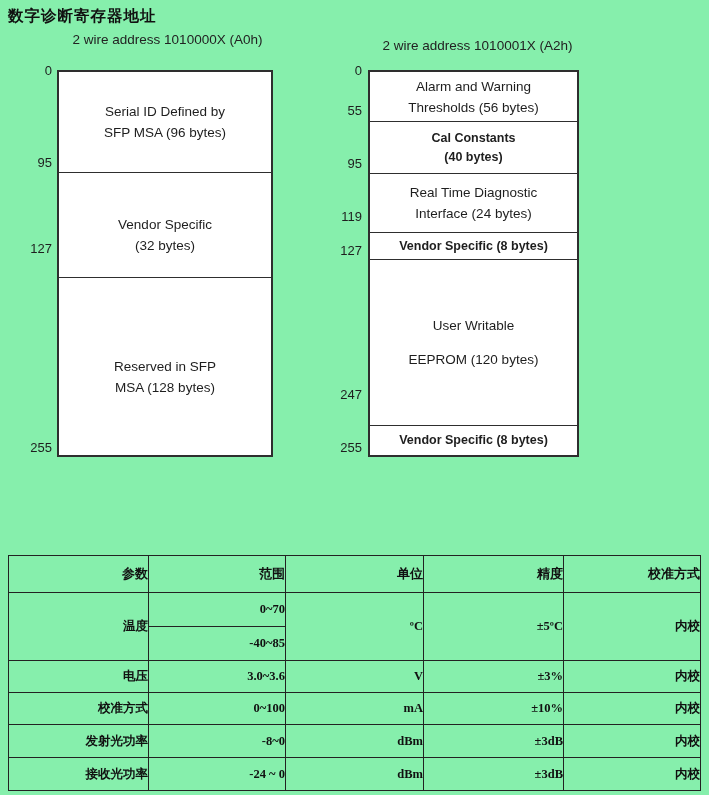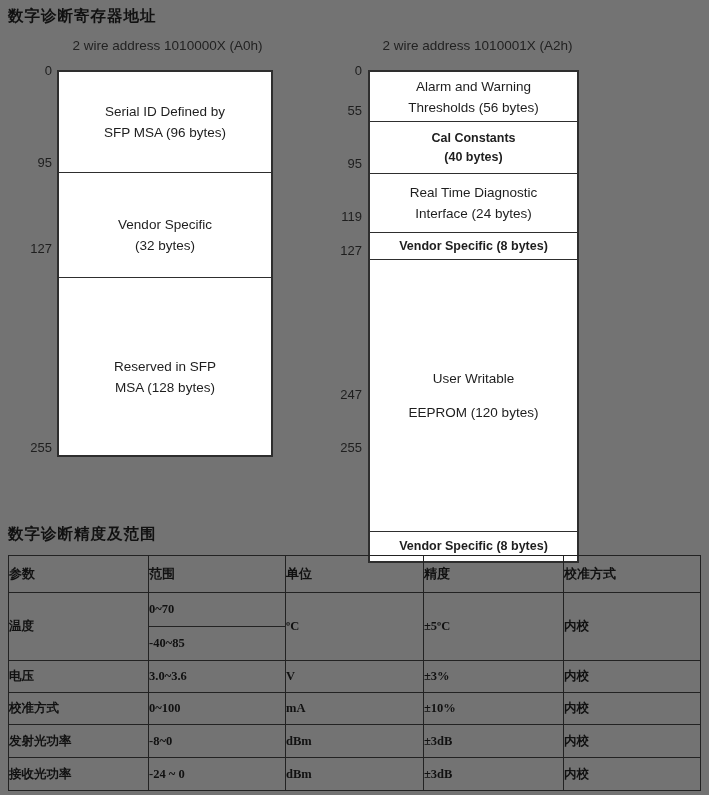--- a/index.html
+++ b/index.html
@@ -1,20 +1,20 @@
 <!DOCTYPE html>
 <html><head>
 <meta charset="utf-8">
 <style>
   html, body { margin: 0; padding: 0; background: #ffffff; }
   .page {
     position: relative;
     width: 709px;
     height: 795px;
-    background: #737373;
+    background: #86efac;
     font-family: "Liberation Sans", sans-serif;
     color: #1f1f1f;
     overflow: hidden;
   }
   .doc-title {
     position: absolute;
     font-family: "Liberation Sans", sans-serif;
     font-weight: bold;
     font-size: 15.5px;
     color: #111111;
@@ -70,36 +70,36 @@
     width: 692px;
     border-collapse: collapse;
     table-layout: fixed;
     font-family: "Liberation Serif", serif;
     font-weight: bold;
     font-size: 12.5px;
     color: #111111;
   }
   .spec-table th, .spec-table td {
     border: 1.3px solid #222222;
-    text-align: left;
+    text-align: right;
     vertical-align: middle;
     padding: 0;
   }
   .spec-table { border: 1.5px solid #222222; }
   .spec-table th { font-size: 13px; height: 36px; }
   .row-h { height: 32px; }
 </style>
 </head>
 <body>
 
 <div class="page">
 
   <div class="doc-title" style="left:8px; top:6px;">数字诊断寄存器地址</div>
 
-  <div class="subtitle" style="left:35px; top:38px; width:265px;">2 wire address 1010000X (A0h)</div>
+  <div class="subtitle" style="left:35px; top:32px; width:265px;">2 wire address 1010000X (A0h)</div>
 
   <div class="subtitle" style="left:345px; top:38px; width:265px;">2 wire address 1010001X (A2h)</div>
 
   <div class="membox" style="left:57px; top:70px; width:216px; height:387px;gap:20px;">
     <div class="region" style="height:101px;">
       <span>Serial ID Defined by</span>
       <span>SFP MSA (96 bytes)</span>
     </div>
     <div class="region" style="height:85px;">
       <span>Vendor Specific</span>
@@ -109,21 +109,21 @@
       <span>Reserved in SFP</span>
       <span>MSA (128 bytes)</span>
     </div>
   </div>
 
   <span class="marker" style="left:8px; top:63px;">0</span>
   <span class="marker" style="left:8px; top:155px;">95</span>
   <span class="marker" style="left:8px; top:241px;">127</span>
   <span class="marker" style="left:8px; top:440px;">255</span>
 
-  <div class="membox" style="left:368px; top:70px; width:211px; height:493px;">
+  <div class="membox" style="left:368px; top:70px; width:211px; height:387px;">
     <div class="region" style="height:50px;">
       <span>Alarm and Warning</span>
       <span>Thresholds (56 bytes)</span>
     </div>
     <div class="region bold" style="height:52px;">
       <span>Cal Constants</span>
       <span>(40 bytes)</span>
     </div>
     <div class="region" style="height:59px;">
       <span>Real Time Diagnostic</span>
@@ -142,21 +142,20 @@
   </div>
 
   <span class="marker" style="left:318px; top:63px;">0</span>
   <span class="marker" style="left:318px; top:103px;">55</span>
   <span class="marker" style="left:318px; top:156px;">95</span>
   <span class="marker" style="left:318px; top:209px;">119</span>
   <span class="marker" style="left:318px; top:243px;">127</span>
   <span class="marker" style="left:318px; top:387px;">247</span>
   <span class="marker" style="left:318px; top:440px;">255</span>
 
-  <div class="doc-title" style="left:8px; top:524px;">数字诊断精度及范围</div>
 
   <table class="spec-table">
     <colgroup>
       <col style="width:140px">
         <col style="width:137px">
         <col style="width:138px">
         <col style="width:140px">
         <col style="width:137px">
     </colgroup>
     <thead>

